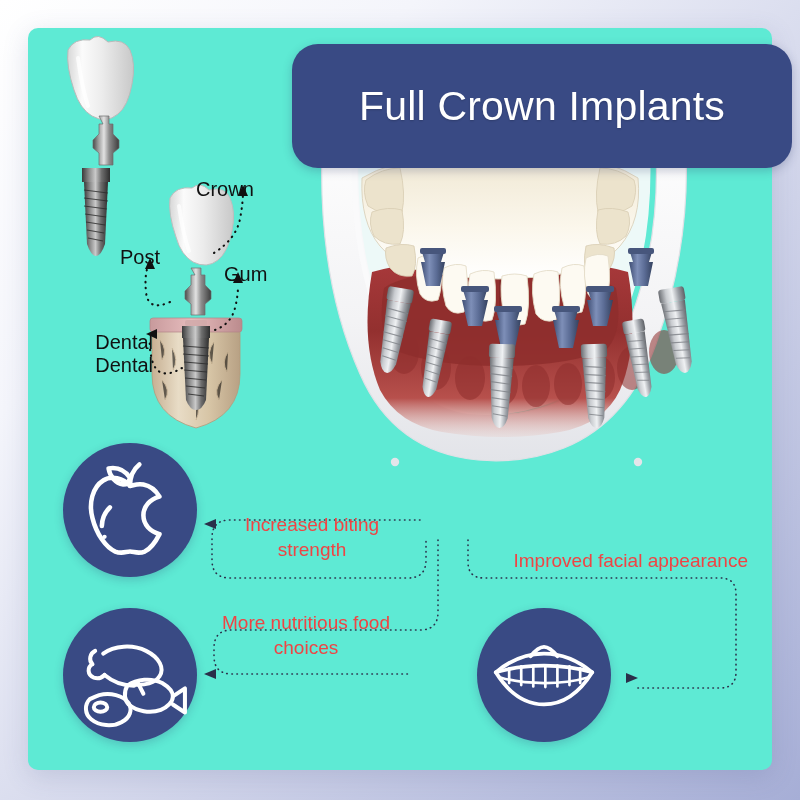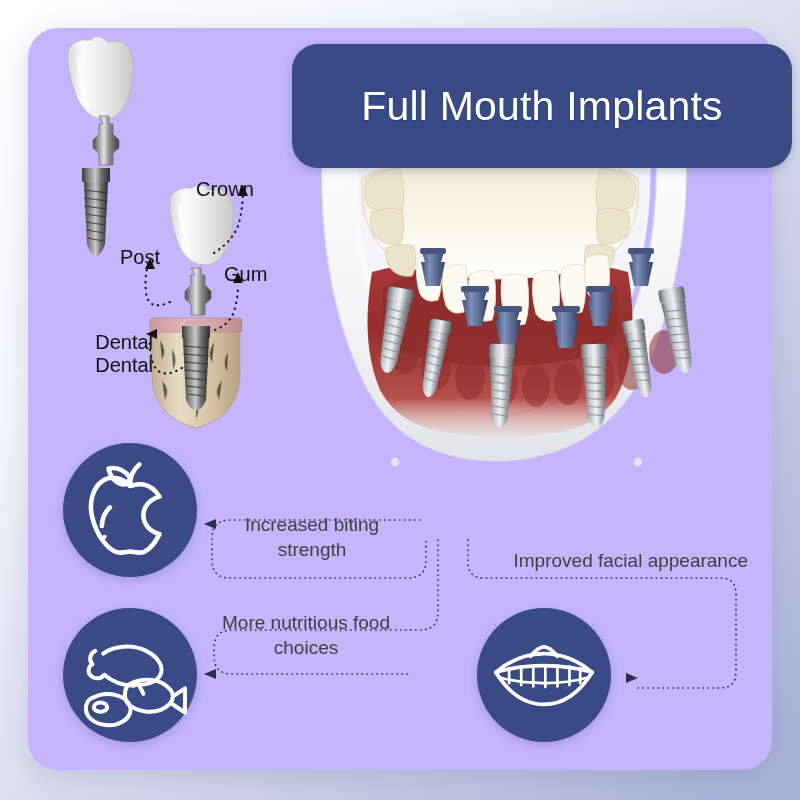--- a/index.html
+++ b/index.html
@@ -6,21 +6,21 @@
   body{
     width:800px;height:800px;overflow:hidden;
     font-family:"Liberation Sans", sans-serif;
     background:linear-gradient(135deg,#ffffff 0%,#f4f5fb 26%,#cfd3e9 62%,#a6aed6 100%);
   }
   #stage{position:relative;width:800px;height:800px;}
 
   
   .card{
     position:absolute;left:28px;top:28px;width:744px;height:742px;
-    background:#c4b5fd;border-radius:30px;
+    background:#5eead4;border-radius:10px;
     box-shadow:0 6px 26px rgba(80,90,140,.18);
     overflow:hidden;
   }
 
   
   .title-banner{
     position:absolute;left:292px;top:44px;width:500px;height:124px;
     background:#394a84;border-radius:26px;
     display:flex;align-items:center;justify-content:center;
     box-shadow:0 3px 10px rgba(40,50,100,.25);
@@ -39,21 +39,21 @@
     box-shadow:0 3px 9px rgba(40,50,100,.28);
     z-index:40;
   }
   .adv-badge .txt{color:#fff;font-size:35px;white-space:nowrap;text-shadow:0 1px 2px rgba(0,0,0,.2);}
 
   
   .ovl{position:absolute;left:0;top:0;width:800px;height:800px;pointer-events:none;}
 
   
   .lbl{position:absolute;color:#111;font-size:20px;line-height:23px;white-space:nowrap;}
-  .adv-txt{position:absolute;color:#404040;font-size:19px;line-height:25px;text-align:center;}
+  .adv-txt{position:absolute;color:#ef4444;font-size:19px;line-height:25px;text-align:center;}
 
   
   .circ{position:absolute;border-radius:50%;background:#394a84;
         box-shadow:0 3px 10px rgba(40,50,100,.22);}
 </style>
 </head>
 <body>
 
 <div id="stage">
 
@@ -378,21 +378,21 @@
       <g fill="#2a2f4a">
         <path d="M204 524 l12 -5 v10 z"></path>
         <path d="M204 674 l12 -5 v10 z"></path>
         <path d="M626 678 l12 -5 v10 z" transform="rotate(180 632 678)"></path>
       </g>
     </svg>
 
   </div>
 
   <div class="title-banner">
-    <span class="txt">Full Mouth Implants</span>
+    <span class="txt">Full Crown Implants</span>
   </div>
 
 
   <div class="circ" style="left:63px;top:443px;width:134px;height:134px;">
     <svg viewBox="0 0 100 100" width="134" height="134">
       <g fill="none" stroke="#ffffff" stroke-width="3.4" stroke-linecap="round" stroke-linejoin="round">
         <path d="M50 32 c-5 -6 -14 -8 -20 -4 c-8 5 -11 17 -8 28 c3 12 10 22 17 25 c5 2 8 0 11 0
                  c3 0 6 2 11 0 c4 -2 8 -7 11 -13 c-7 -2 -12 -7 -12 -14 c0 -7 5 -12 12 -14
                  c-3 -5 -7 -8 -12 -9 c-5 -1 -8 1 -10 1 z"></path>
         <path d="M50 32 c0 -7 2 -12 7 -16"></path>

